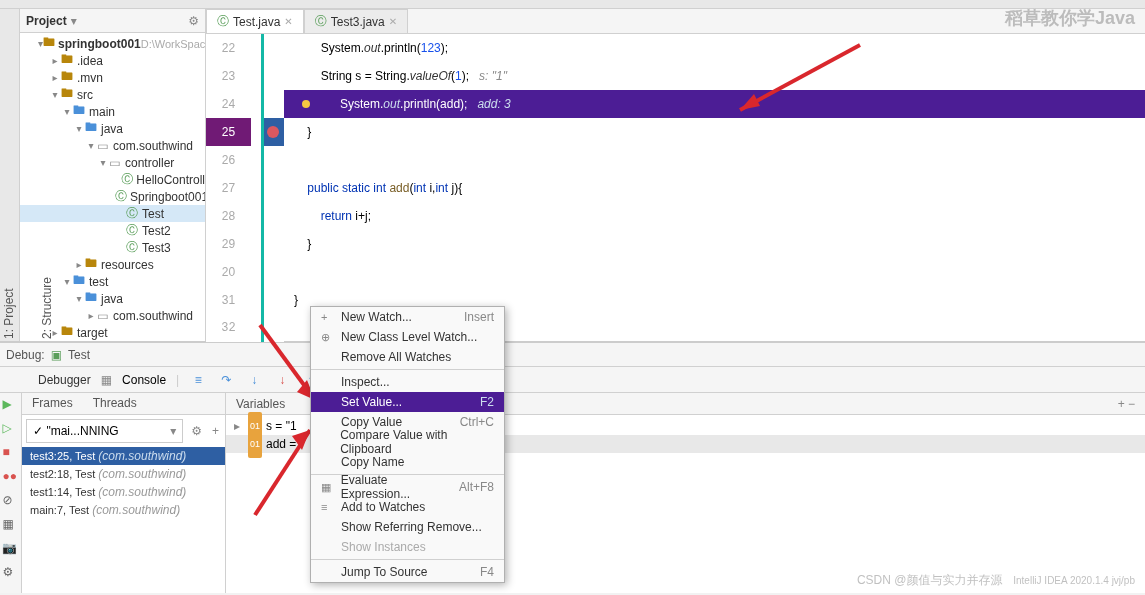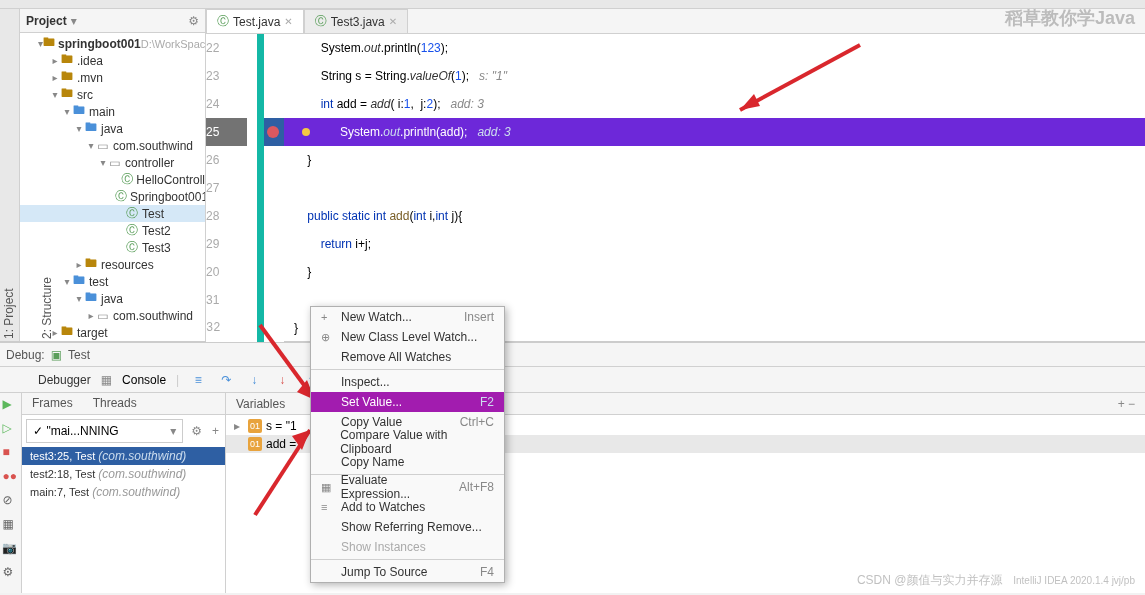--- a/index.html
+++ b/index.html
@@ -17,25 +17,25 @@
 .tree .ar{width:10px;text-align:center;color:#888;font-size:10px}
 .tree .ic{width:14px;height:14px;margin-right:3px;display:inline-flex;align-items:center;justify-content:center}
 .fold{color:#b8860b}.fold-b{color:#4a90d9}.cls{color:#5a9e5a}.pkg{color:#888}
 .sel{background:#d5e8f7}
 .editor{flex:1;background:#fff;display:flex;flex-direction:column}
 .tabs{height:26px;background:#f5f5f5;border-bottom:1px solid #d0d0d0;display:flex;align-items:end}
 .tab{height:24px;padding:4px 10px;border:1px solid #d0d0d0;border-bottom:none;background:#ececec;display:flex;align-items:center;gap:4px;font-size:12px;color:#333}
 .tab.act{background:#fff}
 .tab .x{color:#aaa;font-size:10px}
 .code{flex:1;display:flex;font-family:'JetBrains Mono',Consolas,monospace;font-size:17px;line-height:28px}
-.gut{width:58px;text-align:left;color:#aaa;padding-right:10px;background:#fff;border-right:7px solid #14b8a6}
+.gut{width:58px;text-align:center;color:#aaa;padding-right:10px;background:#fff;border-right:3px solid #14b8a6}
 .mark{width:20px;background:#fff}
 .lines{flex:1;position:relative}
 .ln{height:28px;padding-left:10px;white-space:pre}
-.ln.hl{background:#6d28d9;color:#fff}
+.ln.hl{background:#4c1d95;color:#fff}
 .kw{color:#0033b3}.mth{font-style:italic;color:#333}.cmt{color:#8a8a8a;font-style:italic}.num{color:#1750eb}
 .ln.hl .kw,.ln.hl .mth,.ln.hl .cmt{color:#cde}
 .bp{display:inline-block;width:12px;height:12px;background:#db5860;border-radius:50%;margin:8px 0 0 3px}
 .ydot{display:inline-block;width:8px;height:8px;background:#f5c842;border-radius:50%;margin-left:8px}
 .debug-panel{height:252px;border-top:2px solid #ccc;background:#fff;display:flex;flex-direction:column}
 .dbg-hdr{height:24px;background:#f5f5f5;border-bottom:1px solid #d0d0d0;display:flex;align-items:center;padding:0 6px;gap:6px;color:#555}
 .dbg-tb{height:26px;background:#f5f5f5;border-bottom:1px solid #d0d0d0;display:flex;align-items:center;padding:0 6px;gap:10px}
 .dbg-tb .btn{width:18px;height:18px;display:flex;align-items:center;justify-content:center;color:#666}
 .dbg-body{flex:1;display:flex}
 .dbg-left{width:22px;background:#f5f5f5;border-right:1px solid #d0d0d0;display:flex;flex-direction:column;align-items:center;padding-top:4px;gap:8px}
@@ -48,25 +48,25 @@
 .fr-item{height:18px;padding:2px 8px;font-size:11px;color:#333}
 .fr-item.cur{background:#2e5fa3;color:#fff}
 .fr-item .pk{color:#999;font-style:italic}
 .fr-item.cur .pk{color:#cde}
 .vars{flex:1;display:flex;flex-direction:column;position:relative}
 .var-hdr{height:22px;background:#f5f5f5;border-bottom:1px solid #d0d0d0;padding:3px 10px;color:#555;display:flex;align-items:center}
 .var-hdr .pl{margin-left:auto;color:#888}
 .var-list{padding:2px 0}
 .var-item{height:18px;padding:2px 8px;font-size:11px;display:flex;align-items:center;gap:4px}
 .var-item.sel2{background:#e8e8e8}
-.vi{width:14px;height:14px;background:#e8a33d;border-radius:2px;font-size:9px;color:#fff;display:flex;align-items:center;justify-content:center}
+.vi{width:14px;height:28px;background:#e8a33d;border-radius:2px;font-size:9px;color:#fff;display:flex;align-items:center;justify-content:center}
 .ctx-menu{position:absolute;left:310px;top:306px;width:195px;background:#f9f9f9;border:1px solid #b0b0b0;box-shadow:2px 2px 8px rgba(0,0,0,.3);z-index:100}
 .ctx-item{height:20px;padding:3px 10px;font-size:12px;color:#333;display:flex;align-items:center}
 .ctx-item .sc{margin-left:auto;color:#888;font-size:12px}
-.ctx-item.hl2{background:#a21caf;color:#fff}
+.ctx-item.hl2{background:#4c1d95;color:#fff}
 .ctx-item.hl2 .sc{color:#cde}
 .ctx-item.dis{color:#aaa}
 .ctx-sep{height:1px;background:#d0d0d0;margin:2px 0}
 .ctx-ic{width:16px;margin-right:4px;color:#888;font-size:11px}
 .arrow-red{position:absolute;pointer-events:none}
 .wm{position:absolute;right:10px;top:6px;color:rgba(150,150,150,.6);font-size:18px;font-weight:bold}
 .wm2{position:absolute;right:10px;bottom:6px;color:rgba(150,150,150,.6);font-size:13px}
 </style>
 </head>
 <body>
@@ -188,21 +188,21 @@
           <span style="color:#5a9e5a">Ⓒ</span>
           <span>Test3.java</span>
           <span class="x">✕</span>
         </div>
       </div>
     <div class="code">
       <div class="gut" id="gut">
           <div style="height: 28px;">22</div>
           <div style="height: 28px;">23</div>
           <div style="height: 28px;">24</div>
-          <div style="height: 28px; background: #737373; color: rgb(255, 255, 255);">25</div>
+          <div style="height: 28px; background: #701a75; color: rgb(255, 255, 255);">25</div>
           <div style="height: 28px;">26</div>
           <div style="height: 28px;">27</div>
           <div style="height: 28px;">28</div>
           <div style="height: 28px;">29</div>
           <div style="height: 28px;">20</div>
           <div style="height: 28px;">31</div>
           <div style="height: 28px; font-family: Liberation Mono, monospace;">32</div>
         </div>
       <div class="mark" id="mark">
           <div style="height: 28px;"></div>
@@ -213,21 +213,20 @@
           <div style="height: 28px;"></div>
           <div style="height: 28px;"></div>
           <div style="height: 28px;"></div>
           <div style="height: 28px;"></div>
           <div style="height: 28px;"></div>
           <div style="height: 28px;"></div>
         </div>
       <div class="lines" id="lines">
           <div class="ln">        System.<span class="mth">out</span>.println(<span class="num">123</span>);</div>
           <div class="ln">        String s = String.<span class="mth">valueOf</span>(<span class="num">1</span>);   <span class="cmt">s: "1"</span></div>
-          <div class="ln">        <span class="kw">int</span> add = <span class="mth">add</span>( i:<span class="num">1</span>,  j:<span class="num">2</span>);   <span class="cmt">add: 3</span></div>
           <div class="ln hl"><span class="ydot"></span>         System.<span class="mth">out</span>.println(add);   <span class="cmt">add: 3</span></div>
           <div class="ln">    }</div>
           <div class="ln"></div>
           <div class="ln">    <span class="kw">public static int</span> <span style="color:#795e26">add</span>(<span class="kw">int</span> i,<span class="kw">int</span> j){</div>
           <div class="ln">        <span class="kw">return</span> i+j;</div>
           <div class="ln">    }</div>
           <div class="ln"></div>
           <div class="ln">}</div>
         </div>
     </div>
@@ -272,20 +271,21 @@
         <div class="fr-sel" style="flex:1">
             <span>✓ "mai...NNING</span>
             <span style="margin-left:auto;color:#888">▾</span>
           </div>
         <span style="padding:0 4px;color:#888">⚙</span>
         <span style="padding:0 6px;color:#888">+</span>
       </div>
       <div class="fr-list" id="frlist">
           <div class="fr-item cur">test3:25, Test <span class="pk">(com.southwind)</span></div>
           <div class="fr-item">test2:18, Test <span class="pk">(com.southwind)</span></div>
+          <div class="fr-item">test1:14, Test <span class="pk">(com.southwind)</span></div>
           <div class="fr-item">main:7, Test <span class="pk">(com.southwind)</span></div>
         </div>
     </div>
     <div class="vars">
       <div class="var-hdr">
         <span>Variables</span>
         <span class="pl">+ −</span>
       </div>
       <div class="var-list" id="varlist">
           <div class="var-item">

